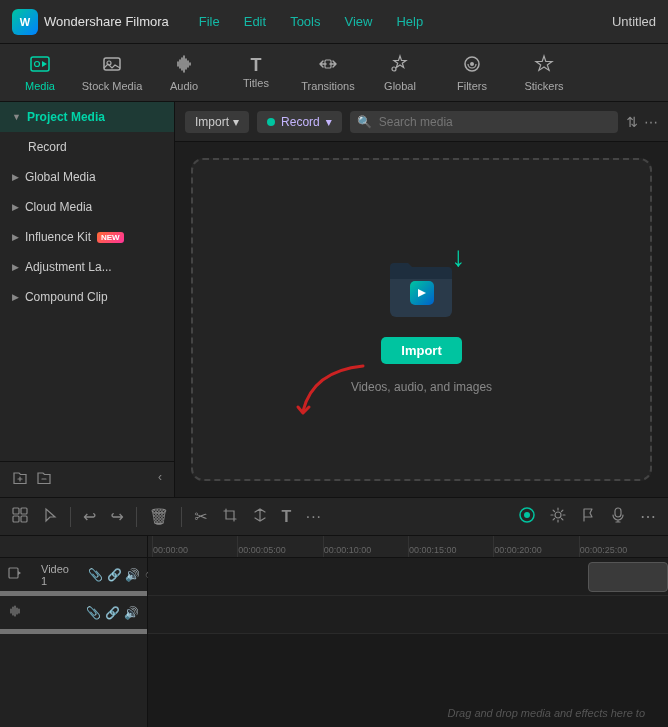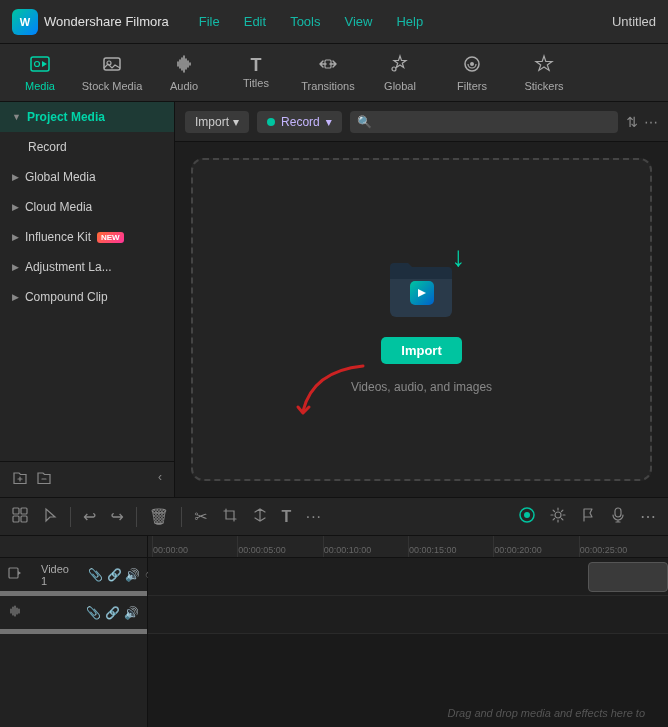--- a/index.html
+++ b/index.html
@@ -507,20 +507,21 @@
         <span>Import</span>
         <span>▾</span>
       </button>
       <button class="record-btn">
         <span class="record-dot"></span>
         <span>Record</span>
         <span>▾</span>
       </button>
       <div class="search-container">
         <span class="search-icon">🔍</span>
+        <input class="search-input" placeholder="Search media" style="">
       </div>
       <div class="toolbar-actions">
         <span class="action-icon">⇅</span>
         <span class="action-icon">⋯</span>
       </div>
     </div>
 
     <div class="drop-zone">
 
       <div style="position:relative;width:80px;height:76px;">

